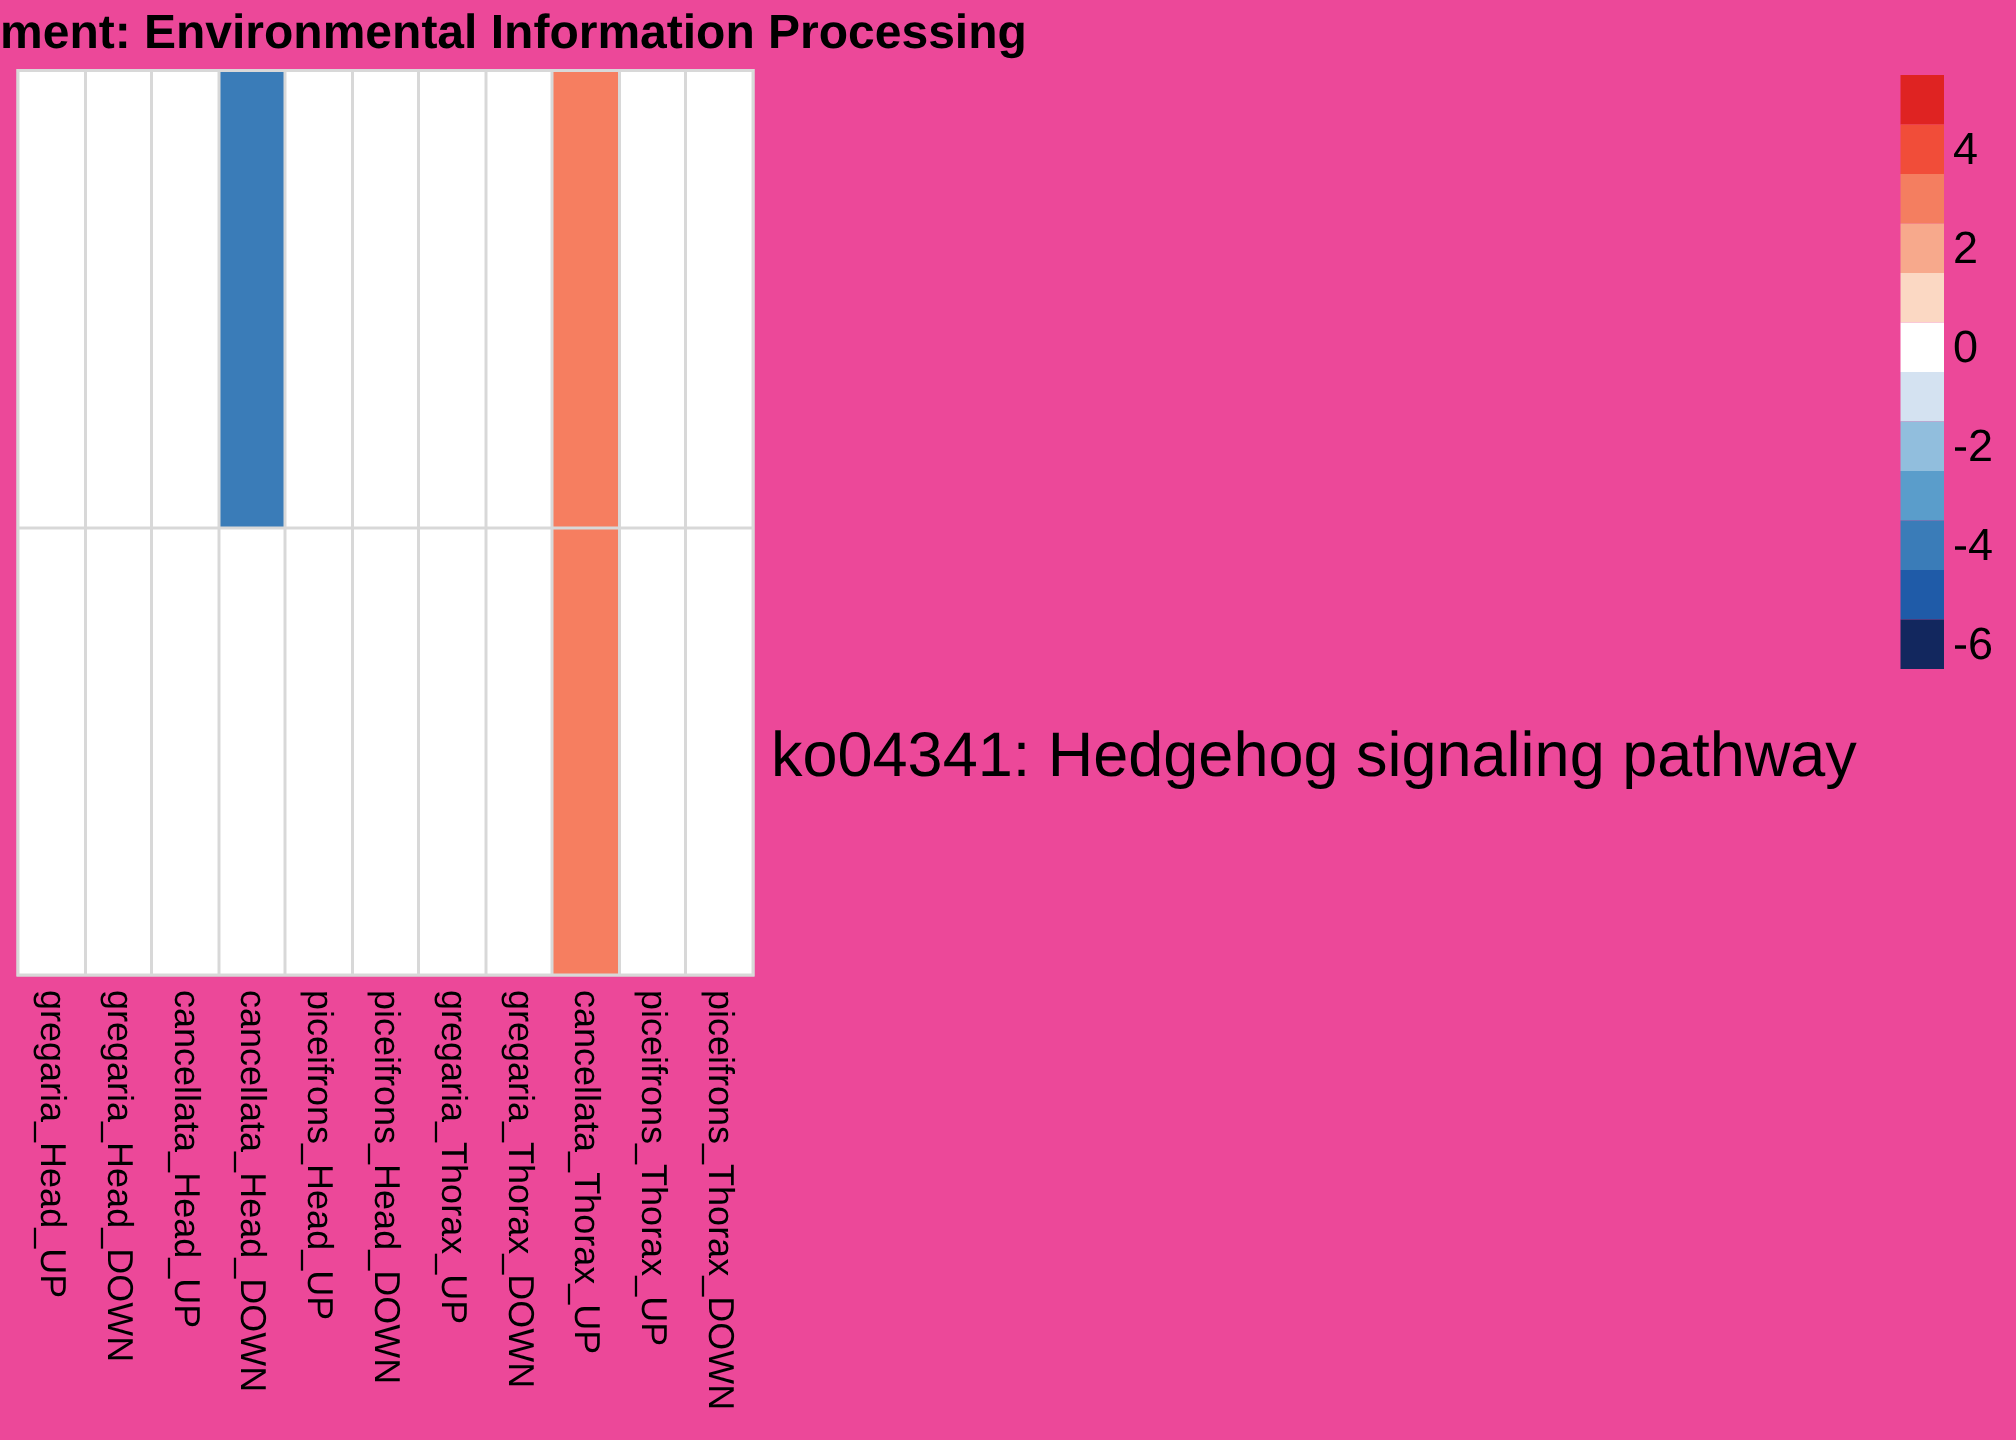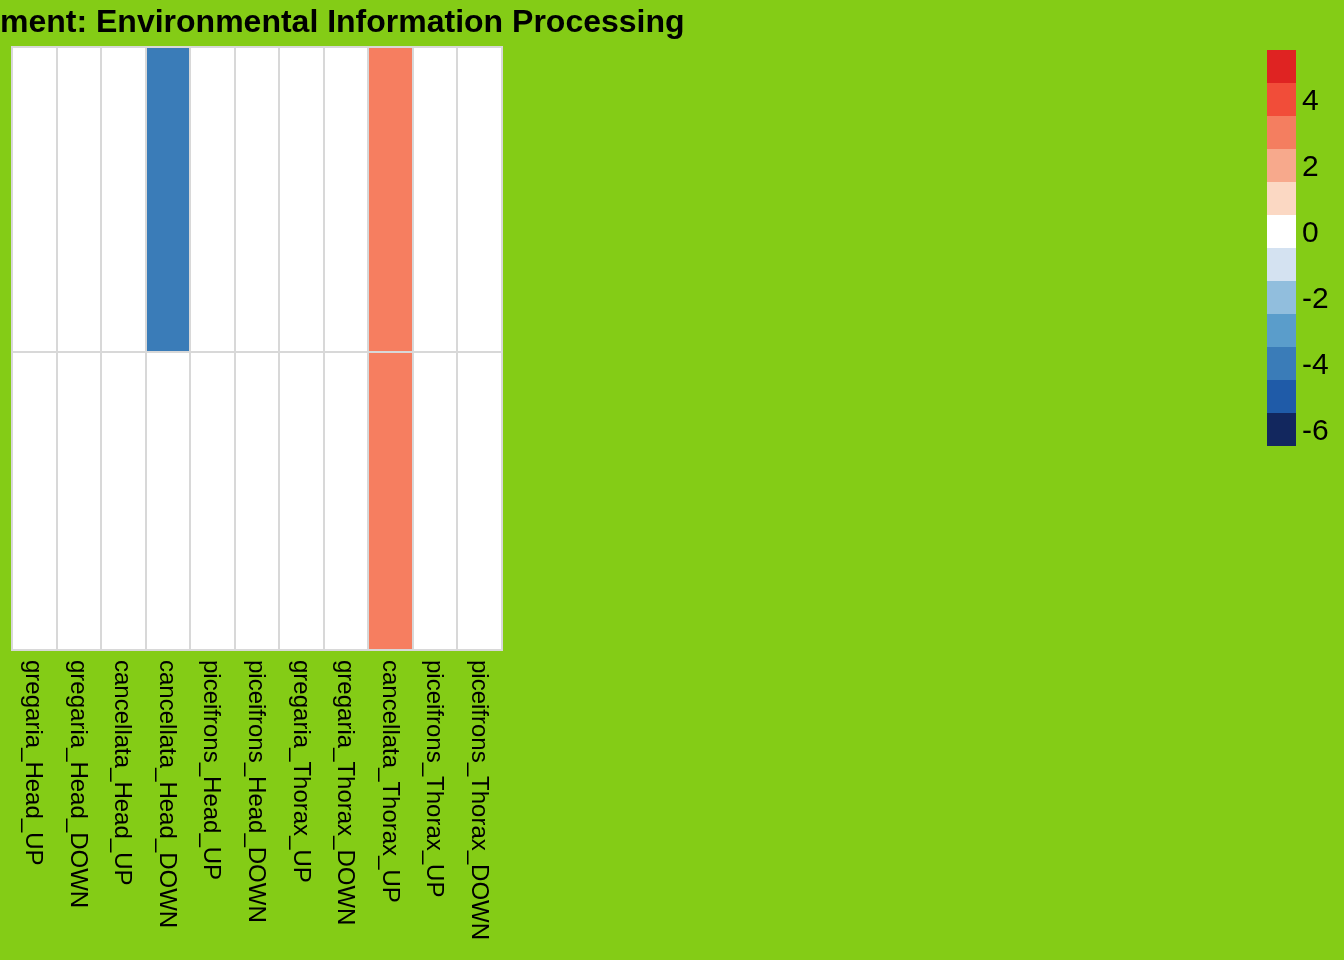--- a/index.html
+++ b/index.html
@@ -1,16 +1,16 @@
 <!DOCTYPE html>
 <html><head>
 <meta charset="utf-8">
 <style>
   html,body{margin:0;padding:0;background:#ffffff;}
-  .page{position:relative;width:1344px;height:960px;background:#84cc16;overflow:hidden;
+  .page{position:relative;width:1344px;height:960px;background:#ec4899;overflow:hidden;
         font-family:"Liberation Sans",sans-serif;color:#000;}
   .title{position:absolute;left:0;top:3px;font-size:32px;font-weight:bold;white-space:nowrap;}
   .heatmap{position:absolute;left:11px;top:46px;width:492px;height:605px;box-sizing:border-box;
            border:2px solid #d8d8d8;background:#d8d8d8;display:grid;
            grid-template-columns:repeat(11,1fr);grid-template-rows:303px 1fr;gap:2px;}
   .cell{background:#ffffff;}
   .rowlabel{position:absolute;left:514px;transform:translateY(-50%);font-size:42px;white-space:nowrap;}
   .rl0{top:201px;}
   .rl1{top:503px;}
   .collabels{position:absolute;left:11px;top:660px;width:492px;height:296px;box-sizing:border-box;
@@ -46,20 +46,21 @@
       <div class="cell" style="background: rgb(255, 255, 255);"></div>
       <div class="cell" style="background: rgb(255, 255, 255);"></div>
       <div class="cell" style="background: rgb(255, 255, 255);"></div>
       <div class="cell" style="background: rgb(255, 255, 255);"></div>
       <div class="cell" style="background: rgb(255, 255, 255);"></div>
       <div class="cell" style="background: rgb(246, 126, 96);"></div>
       <div class="cell" style="background: rgb(255, 255, 255);"></div>
       <div class="cell" style="background: rgb(255, 255, 255);"></div>
     </div>
 
+  <div class="rowlabel rl1">ko04341: Hedgehog signaling pathway</div>
 
   <div class="collabels">
       <div class="colcell">
         <span class="vtext">gregaria_Head_UP</span>
       </div>
       <div class="colcell">
         <span class="vtext">gregaria_Head_DOWN</span>
       </div>
       <div class="colcell">
         <span class="vtext">cancellata_Head_UP</span>

